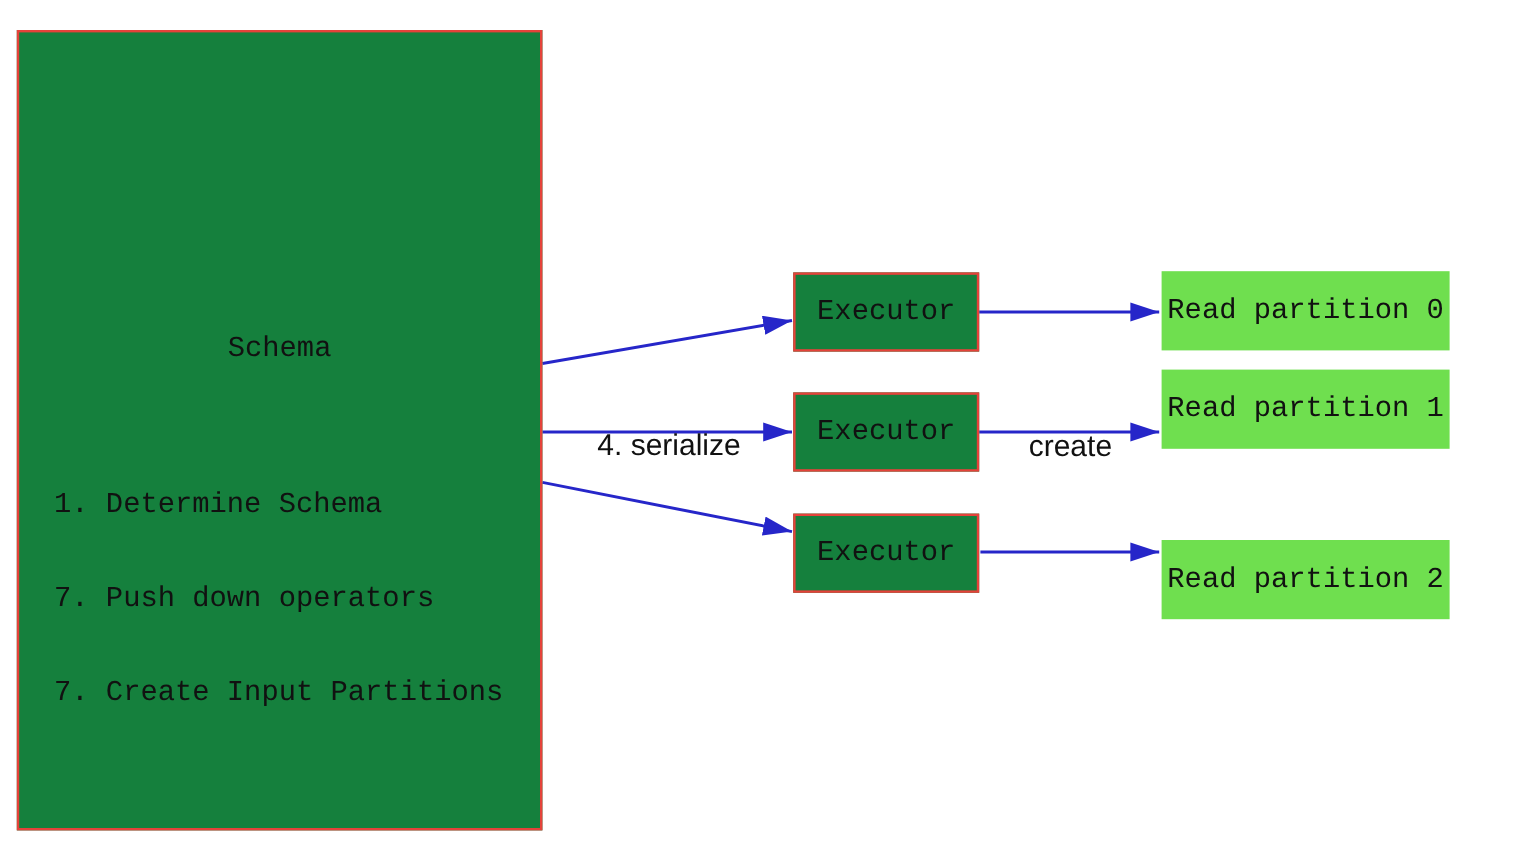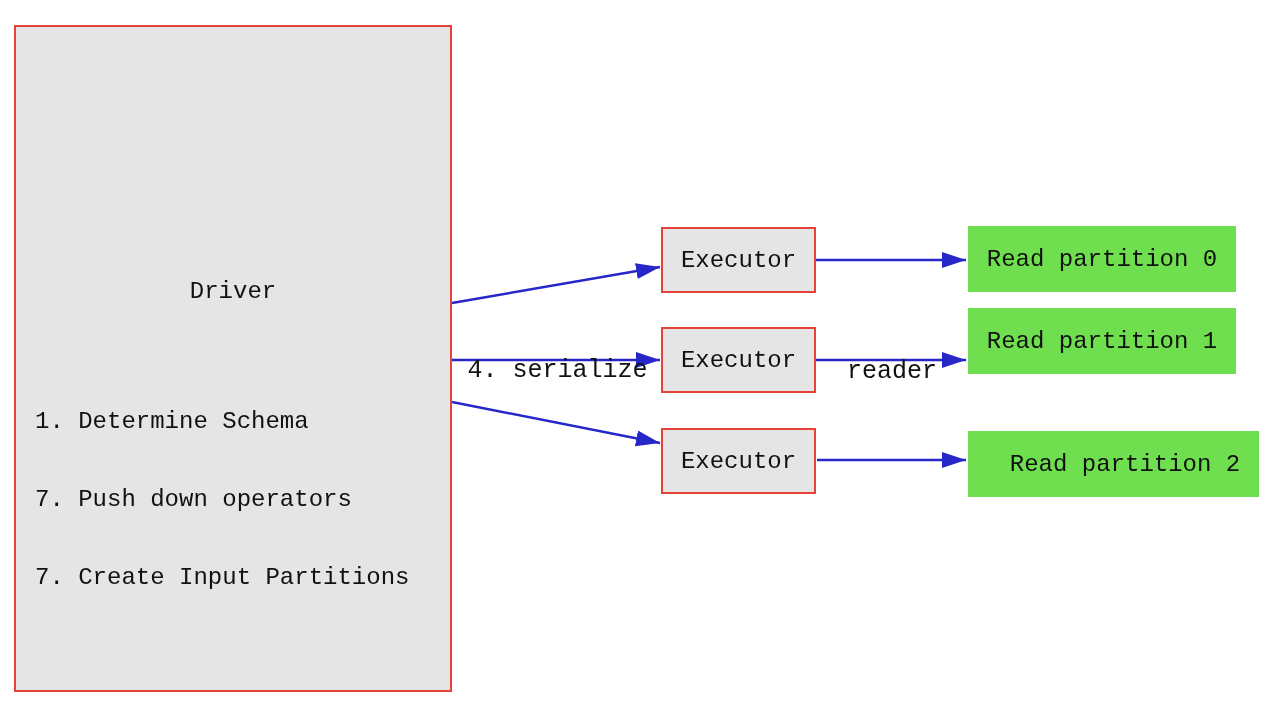--- a/index.html
+++ b/index.html
@@ -34,41 +34,41 @@
     stroke: var(--arrow);
     stroke-width: 2.5;
   }
   #arrow-layer .arrowhead {
     fill: var(--arrow);
   }
   .node {
     position: absolute;
     box-sizing: border-box;
     border: 2px solid var(--box-border);
-    background: #e5e5e5;
+    background: #15803d;
   }
   .driver-box {
     left: 14px;
     top: 25px;
     width: 438px;
     height: 667px;
   }
   .driver-title {
     position: absolute;
     left: 14px;
     top: 279px;
     width: 438px;
     text-align: center;
     font-size: 24px;
     line-height: 26px;
     white-space: pre;
   }
   .driver-steps {
     position: absolute;
-    left: 35px;
+    left: 45px;
     top: 357px;
     font-size: 24px;
     line-height: 26px;
     white-space: pre;
   }
   .executor-box {
     left: 661px;
     width: 155px;
     height: 66px;
     display: flex;
@@ -76,35 +76,35 @@
     justify-content: center;
     font-size: 24px;
     white-space: pre;
   }
   .executor-0 { top: 227px; }
   .executor-1 { top: 327px; }
   .executor-2 { top: 428px; }
   .partition-box {
     position: absolute;
     left: 968px;
-    width: 268px;
+    width: 240px;
     height: 66px;
     background: var(--partition-fill);
     display: flex;
     align-items: center;
     justify-content: center;
     font-size: 24px;
     white-space: pre;
   }
   .partition-0 { top: 226px; }
   .partition-1 { top: 308px; }
-  .partition-2 { top: 431px; padding-left: 23px; }
+  .partition-2 { top: 450px; }
   .edge-label {
     position: absolute;
-    font-family: Liberation Mono, monospace;
+    font-family: Liberation Sans, sans-serif;
     font-size: 25px;
     line-height: 26px;
     text-align: center;
     white-space: pre;
   }
   .label-serialize {
     left: 455px;
     top: 306px;
     width: 205px;
   }
@@ -127,36 +127,36 @@
     </defs>
     <line x1="452" y1="303" x2="660" y2="267" marker-end="url(#ah)"></line>
     <line x1="452" y1="360" x2="660" y2="360" marker-end="url(#ah)"></line>
     <line x1="452" y1="402" x2="660" y2="443" marker-end="url(#ah)"></line>
     <line x1="816" y1="260" x2="966" y2="260" marker-end="url(#ah)"></line>
     <line x1="816" y1="360" x2="966" y2="360" marker-end="url(#ah)"></line>
     <line x1="817" y1="460" x2="966" y2="460" marker-end="url(#ah)"></line>
   </svg>
 
   <div class="node driver-box"></div>
-  <div class="driver-title">Driver</div>
+  <div class="driver-title">Schema</div>
   <div class="driver-steps">
     <div>1. Determine Schema</div>
     <div>7. Push down operators</div>
     <div>7. Create Input Partitions</div>
   </div>
 
   <div class="node executor-box executor-0">Executor</div>
   <div class="node executor-box executor-1">Executor</div>
   <div class="node executor-box executor-2">Executor</div>
 
   <div class="partition-box partition-0">Read partition 0</div>
   <div class="partition-box partition-1">Read partition 1</div>
   <div class="partition-box partition-2">Read partition 2</div>
 
   <div class="edge-label label-serialize">
     <div>4. serialize</div>
   </div>
 
   <div class="edge-label label-create-reader">
-    <div>reader</div>
+    <div>create</div>
   </div>
 
 </div>
 
 </body></html>

